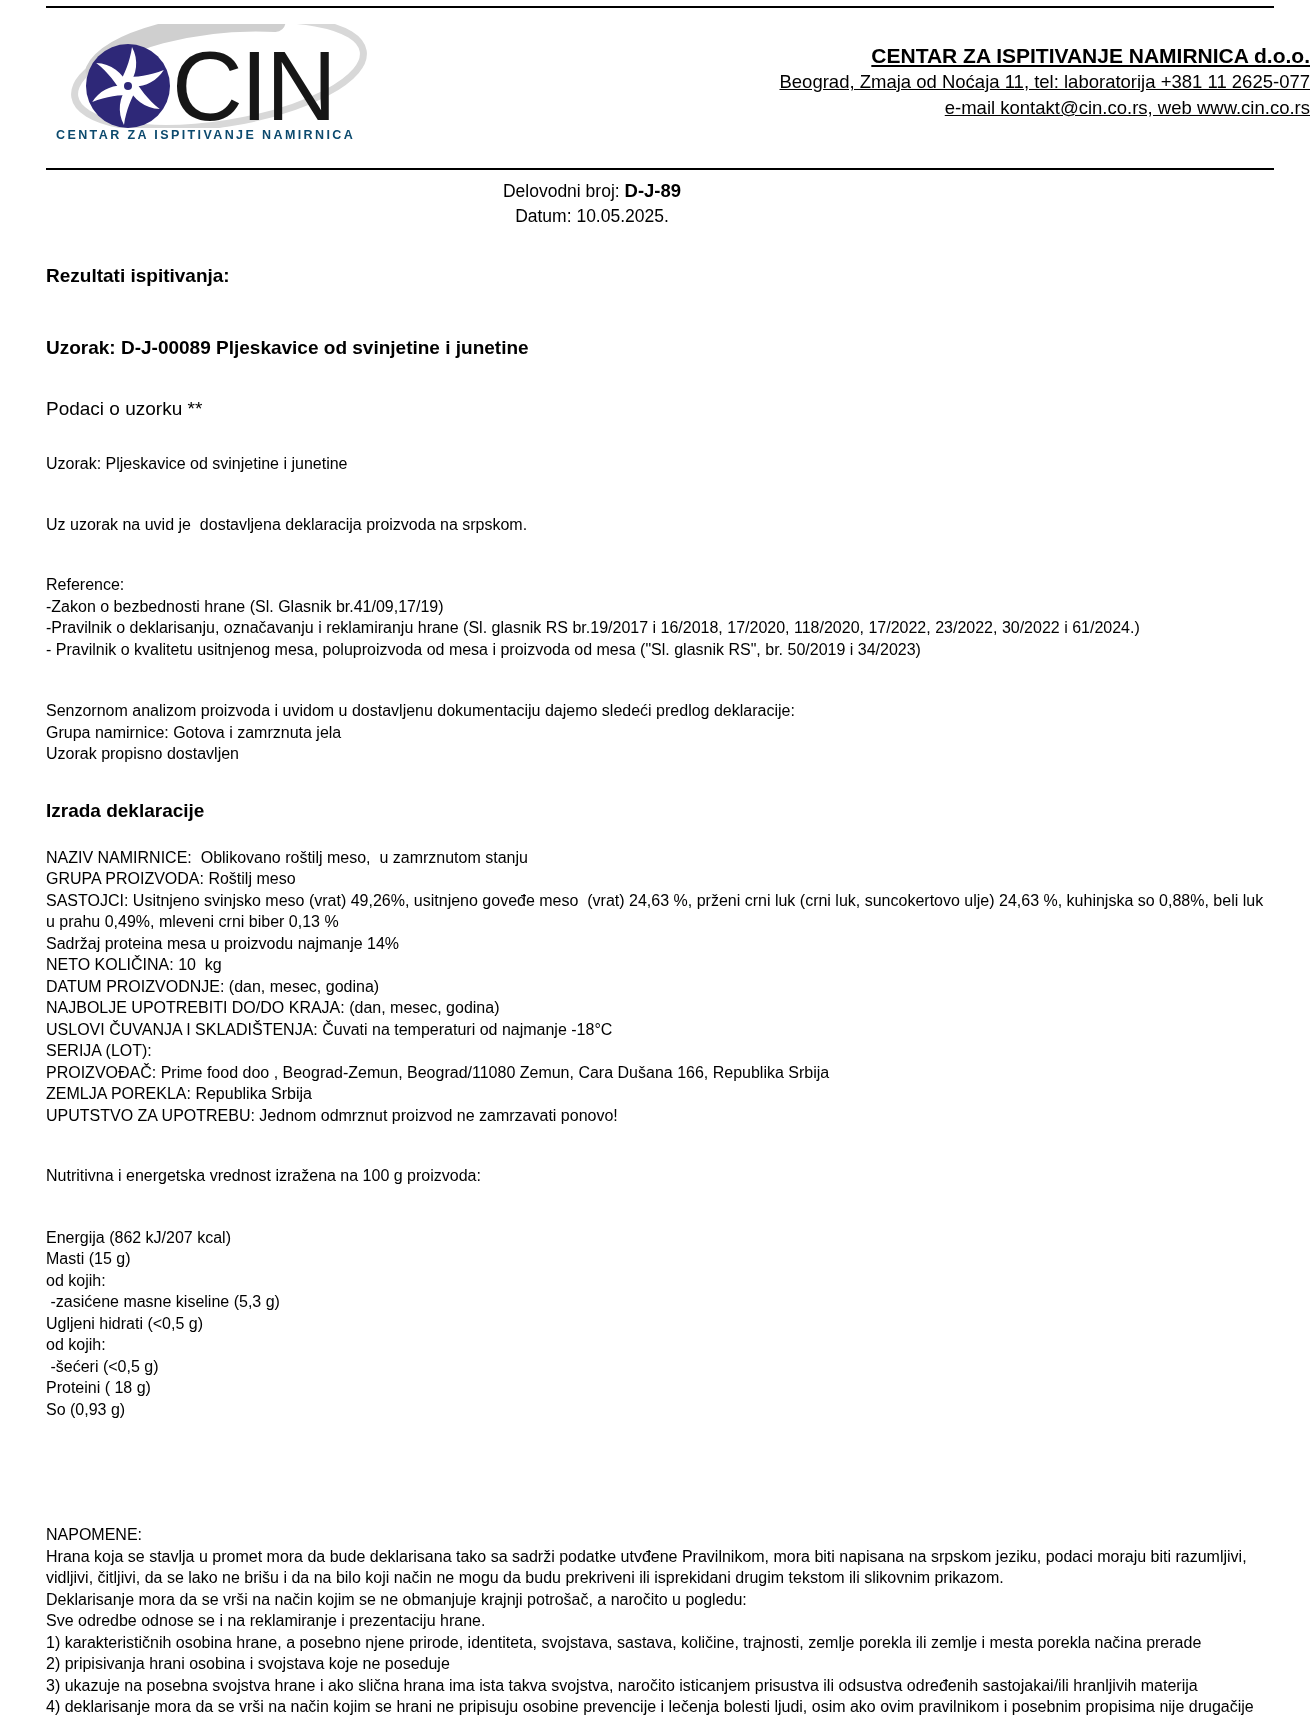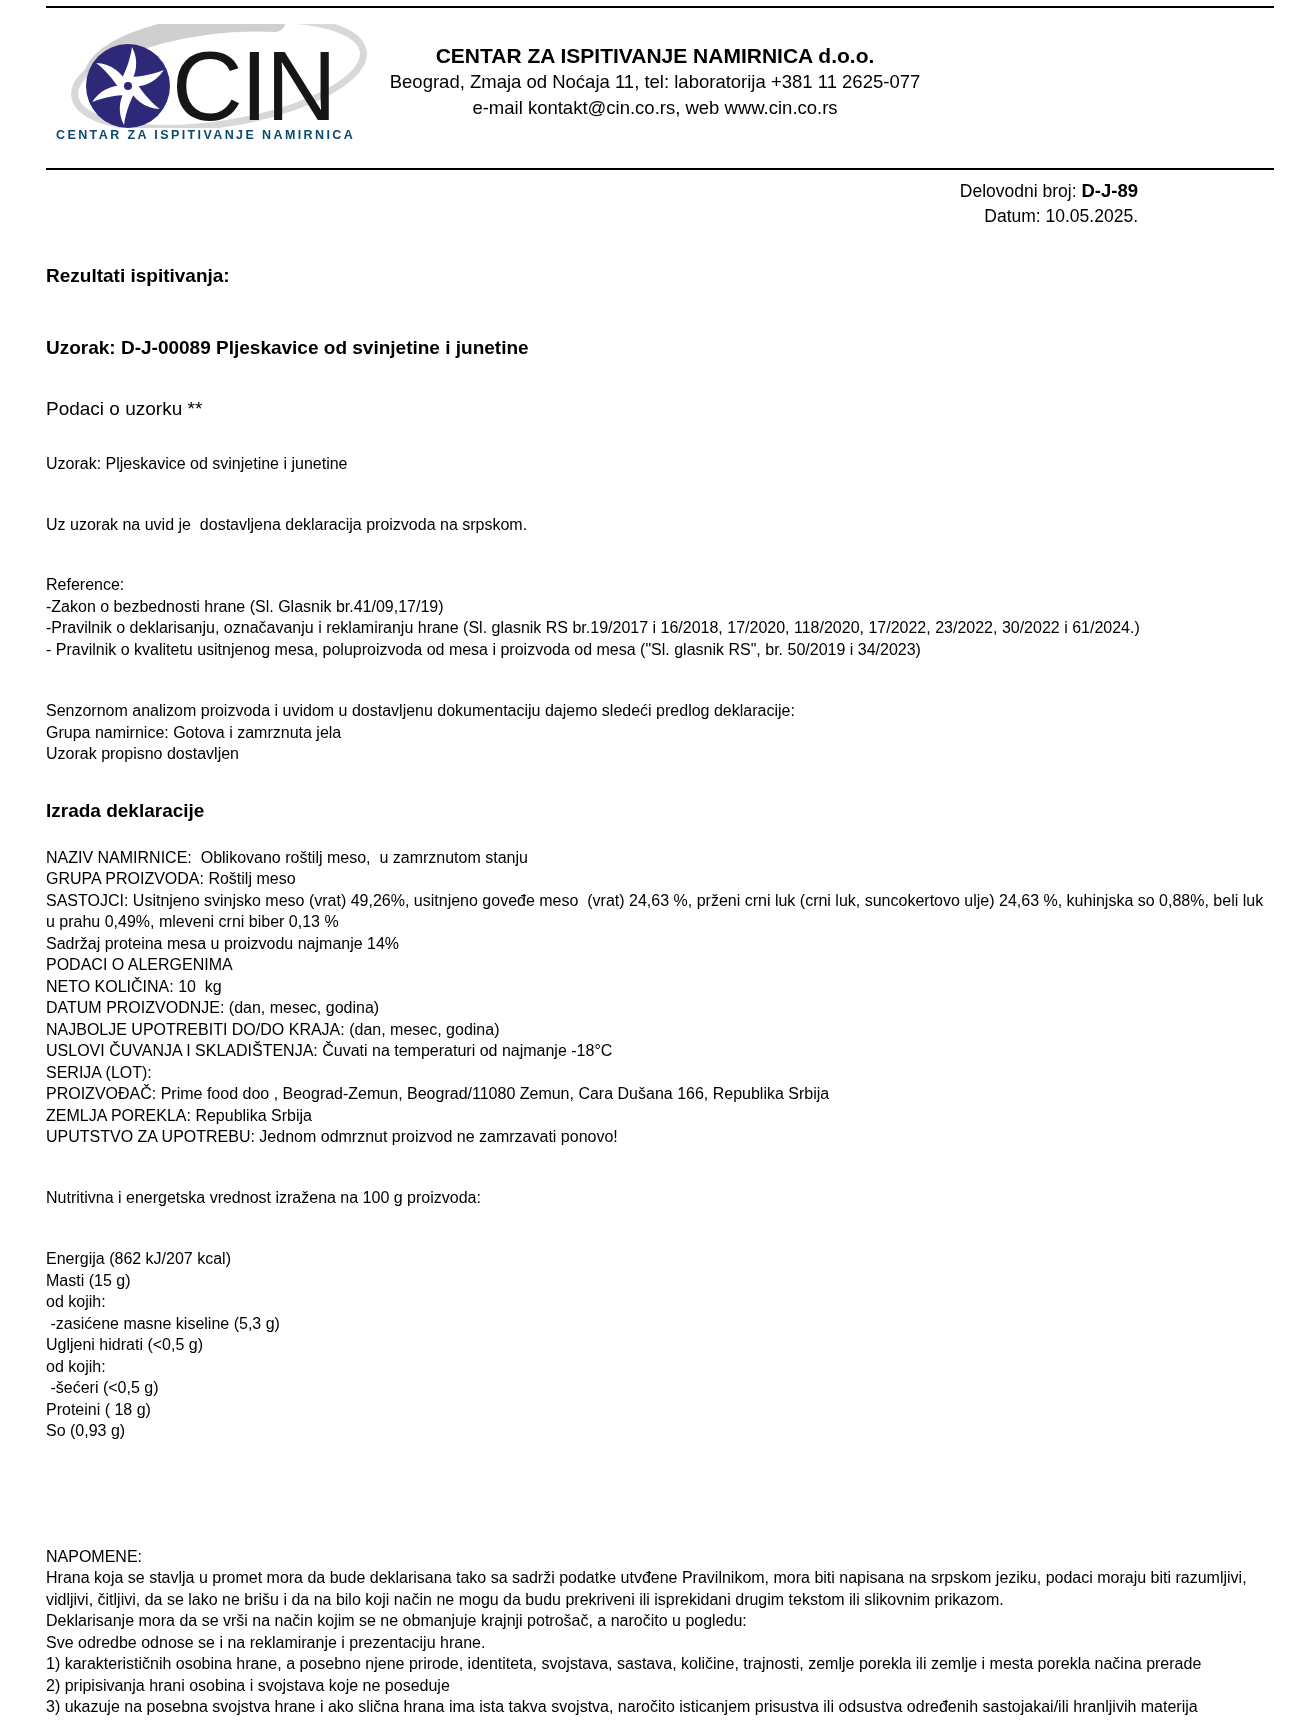--- a/index.html
+++ b/index.html
@@ -10,27 +10,27 @@
   .rule{position:absolute;left:46px;right:36px;height:0;border-top:2px solid #000;}
   .rule-top{top:6px;}
   .rule-header-bottom{top:168px;}
 
   
   .logo-wrap{position:absolute;left:44px;top:24px;width:330px;height:122px;}
   .logo-caption{
     font-size:12.5px;font-weight:bold;letter-spacing:2.4px;color:#0c4a6e;
     margin-top:-4px;margin-left:12px;white-space:nowrap;
   }
-  .header-text{position:absolute;left:0;top:42px;width:100%;text-align:center;}
+  .header-text{position:absolute;left:0;top:42px;width:100%;text-align:right;text-decoration:underline;}
   .header-company{font-size:21px;font-weight:bold;line-height:27px;}
   .header-line{font-size:18.5px;line-height:26px;}
 
   
   .content{position:absolute;left:46px;top:172px;width:1228px;}
-  .meta{ text-align:right;padding-right:136px;font-size:17.5px;line-height:25px;margin-top:6px;}
+  .meta{ text-align:center;padding-right:136px;font-size:17.5px;line-height:25px;margin-top:6px;}
   .meta b{font-size:18.5px;}
   .h-results{font-size:19px;font-weight:bold;margin-top:36px;}
   .h-sample-title{font-size:19px;font-weight:bold;margin-top:50px;}
   .h-section{font-size:19px;font-weight:normal;margin-top:39px;}
   .line{font-size:16px;line-height:21.5px;white-space:pre-wrap;}
   .mt-sample-line{margin-top:33px;}
   .mt-decl-note{margin-top:39px;}
   .mt-references{margin-top:39px;}
   .mt-assessment{margin-top:40px;}
   .h-izrada{font-size:19px;font-weight:bold;margin-top:35px;}
@@ -105,21 +105,20 @@
       <div class="line">Uzorak propisno dostavljen</div>
     </div>
 
   <div class="h-izrada">Izrada deklaracije</div>
 
   <div class="mt-decl-lines">
       <div class="line">NAZIV NAMIRNICE:  Oblikovano roštilj meso,  u zamrznutom stanju</div>
       <div class="line">GRUPA PROIZVODA: Roštilj meso</div>
       <div class="line">SASTOJCI: Usitnjeno svinjsko meso (vrat) 49,26%, usitnjeno goveđe meso  (vrat) 24,63 %, prženi crni luk (crni luk, suncokertovo ulje) 24,63 %, kuhinjska so 0,88%, beli luk u prahu 0,49%, mleveni crni biber 0,13 %</div>
       <div class="line">Sadržaj proteina mesa u proizvodu najmanje 14%</div>
-      <div class="line">PODACI O ALERGENIMA</div>
       <div class="line">NETO KOLIČINA: 10  kg</div>
       <div class="line">DATUM PROIZVODNJE: (dan, mesec, godina)</div>
       <div class="line">NAJBOLJE UPOTREBITI DO/DO KRAJA: (dan, mesec, godina)</div>
       <div class="line">USLOVI ČUVANJA I SKLADIŠTENJA: Čuvati na temperaturi od najmanje -18°C</div>
       <div class="line">SERIJA (LOT):</div>
       <div class="line">PROIZVOĐAČ: Prime food doo , Beograd-Zemun, Beograd/11080 Zemun, Cara Dušana 166, Republika Srbija</div>
       <div class="line">ZEMLJA POREKLA: Republika Srbija</div>
       <div class="line">UPUTSTVO ZA UPOTREBU: Jednom odmrznut proizvod ne zamrzavati ponovo!</div>
     </div>
 

